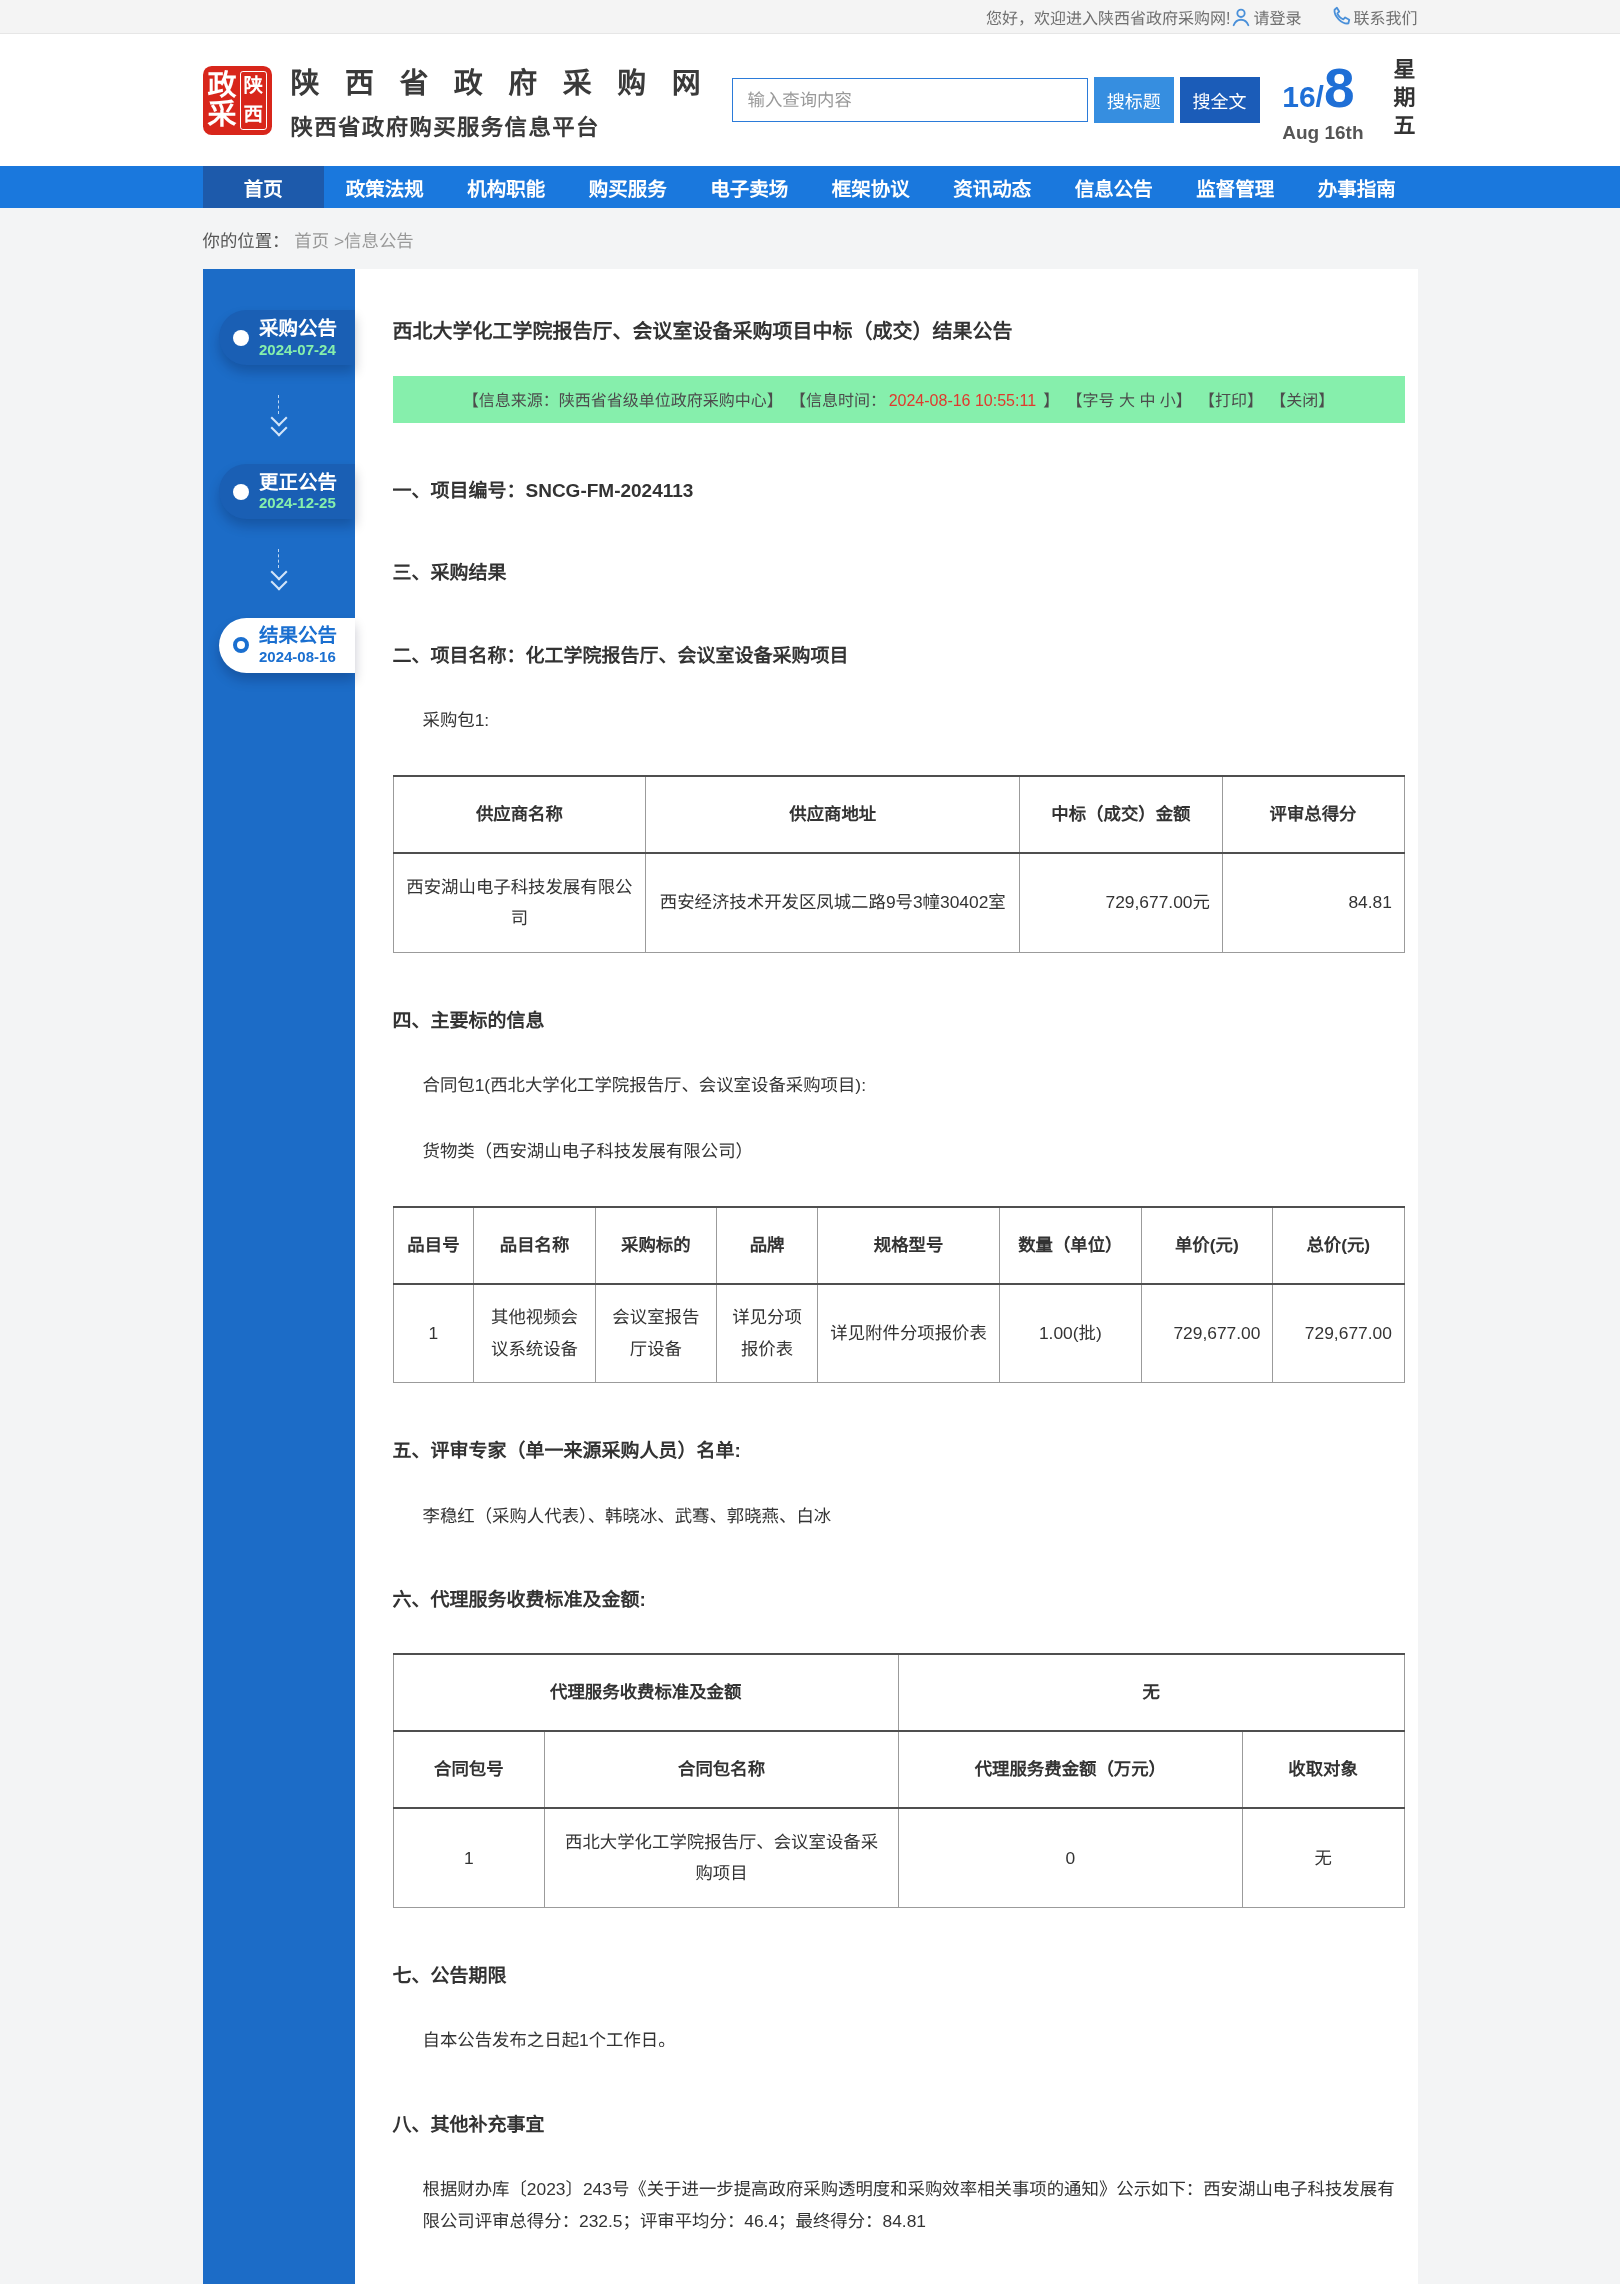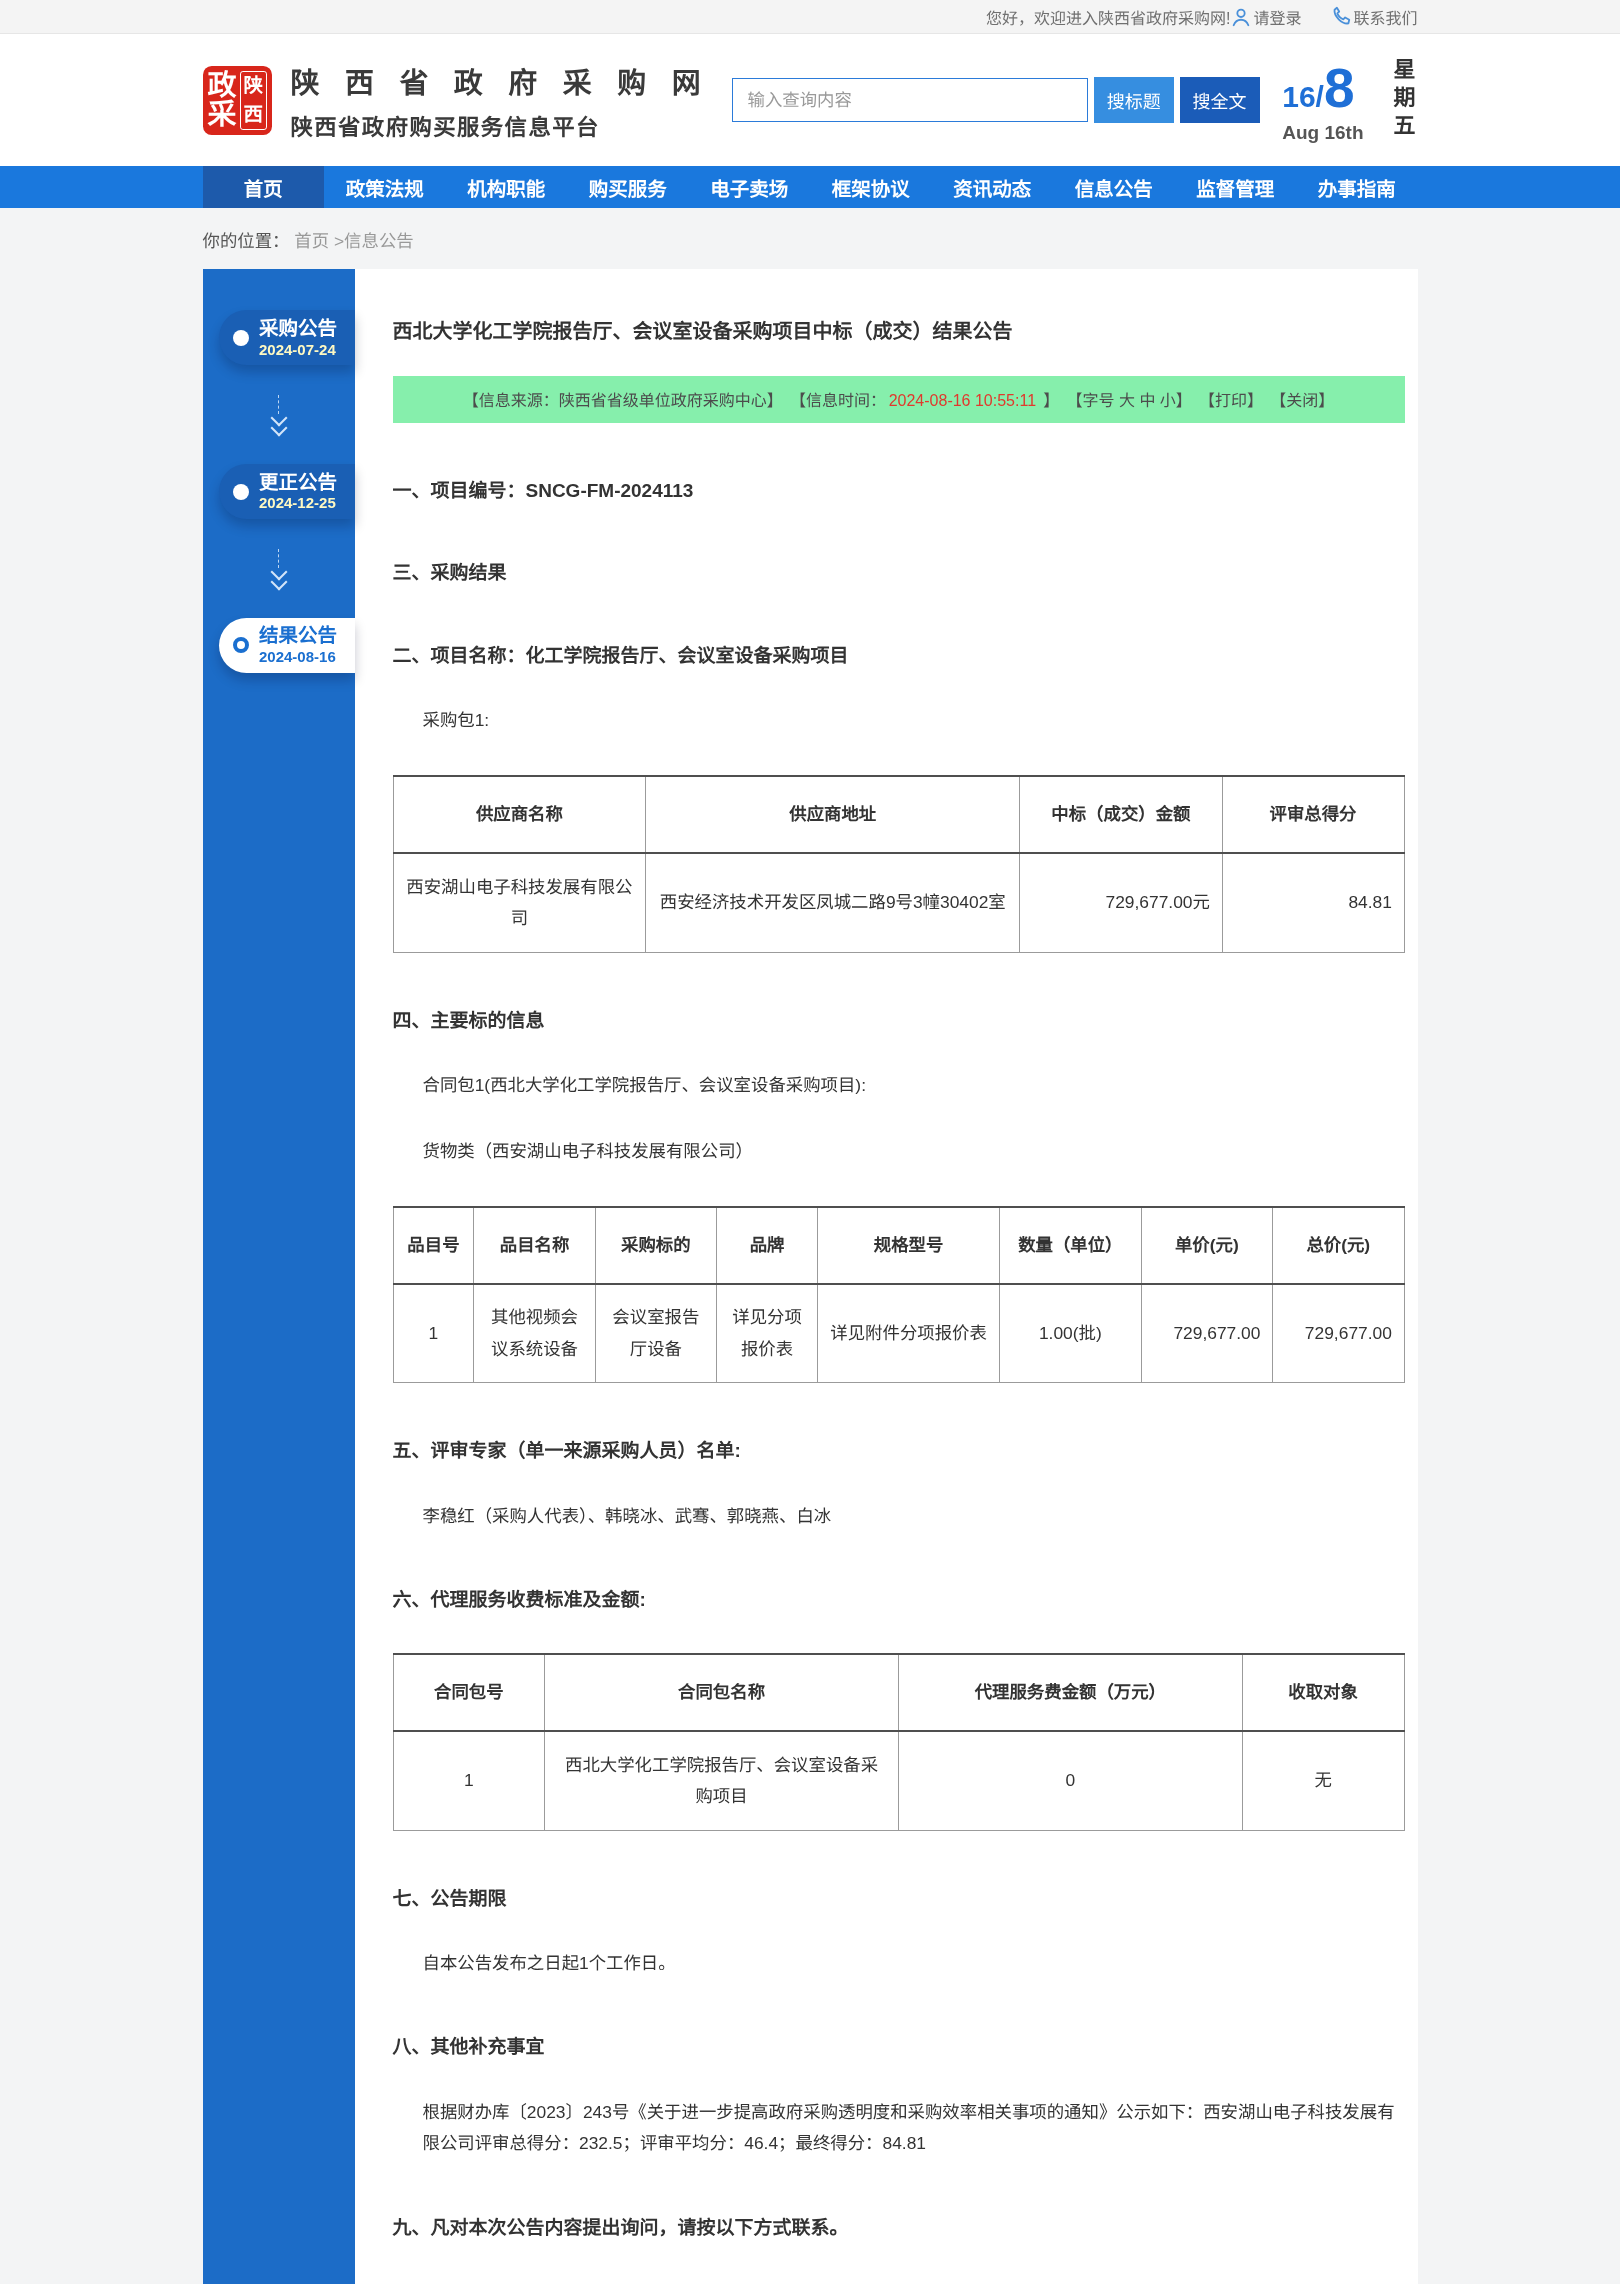--- a/index.html
+++ b/index.html
@@ -46,21 +46,21 @@
   .breadcrumb{padding:19px 0 17.4px;font-size:17.4px;color:#999;}
   .breadcrumb .bc-label{color:#555;}
   .bc-link{cursor:pointer;color:#999;}
 
   
   .content-panel{width:1215px;margin:0 auto 10px;display:flex;background:#fff;}
   .side-col{width:152px;background:#1c6cc7;padding-top:41px;flex-shrink:0;box-sizing:border-box;}
   .pill{margin-left:16px;height:55px;background:#1a5fb4;border-radius:30px 0 0 30px;display:flex;align-items:center;padding-left:14.5px;box-shadow:0 7.2px 11.6px rgba(0,10,40,.22);cursor:pointer;}
   .pill .dot{width:16px;height:16px;border-radius:50%;background:#fff;margin-right:10px;flex-shrink:0;box-sizing:border-box;}
   .pill-text .pt{font-size:19.5px;font-weight:bold;color:#fff;line-height:1.2;}
-  .pill-text .pd{font-size:15px;color:#fef9c3;font-weight:bold;line-height:1.2;}
+  .pill-text .pd{font-size:15px;color:#86efac;font-weight:bold;line-height:1.2;}
   .pill.active{background:#fff;}
   .pill.active .pt,.pill.active .pd{color:#1a6fd0;}
   .pill.active .dot{border:4.3px solid #1a6fd0;background:#fff;}
   .arrow-sep{display:flex;flex-direction:column;align-items:center;margin:30px 0;}
   .dash{height:19px;border-left:1.4px dashed #bcd6f3;}
   .chev{width:10px;height:10px;border-right:2.2px solid #d3e5f9;border-bottom:2.2px solid #d3e5f9;transform:rotate(45deg);margin-top:-2.2px;}
 
   .article{flex:1;padding:29px 13px 65px 38px;box-sizing:border-box;min-width:0;}
   .art-title{font-size:20px;font-weight:bold;color:#333;margin:17.4px 0 30px;line-height:1.5;}
   .meta-bar{background:#86efac;text-align:center;padding:11.6px 5.8px;font-size:16px;color:#4c4c4c;}
@@ -282,20 +282,24 @@
 
     <table class="data-table">
       <colgroup>
           <col style="width:15%">
           <col style="width:35%">
           <col style="width:34%">
           <col style="width:16%">
         </colgroup>
       <thead>
         <tr class="hd-row">
+          <th colspan="2">代理服务收费标准及金额</th>
+          <th colspan="2">无</th>
+        </tr>
+        <tr class="hd-row">
           <th>合同包号</th>
           <th>合同包名称</th>
           <th>代理服务费金额（万元）</th>
           <th>收取对象</th>
         </tr>
       </thead>
       <tbody>
         <tr>
           <td>1</td>
           <td>西北大学化工学院报告厅、会议室设备采购项目</td>

